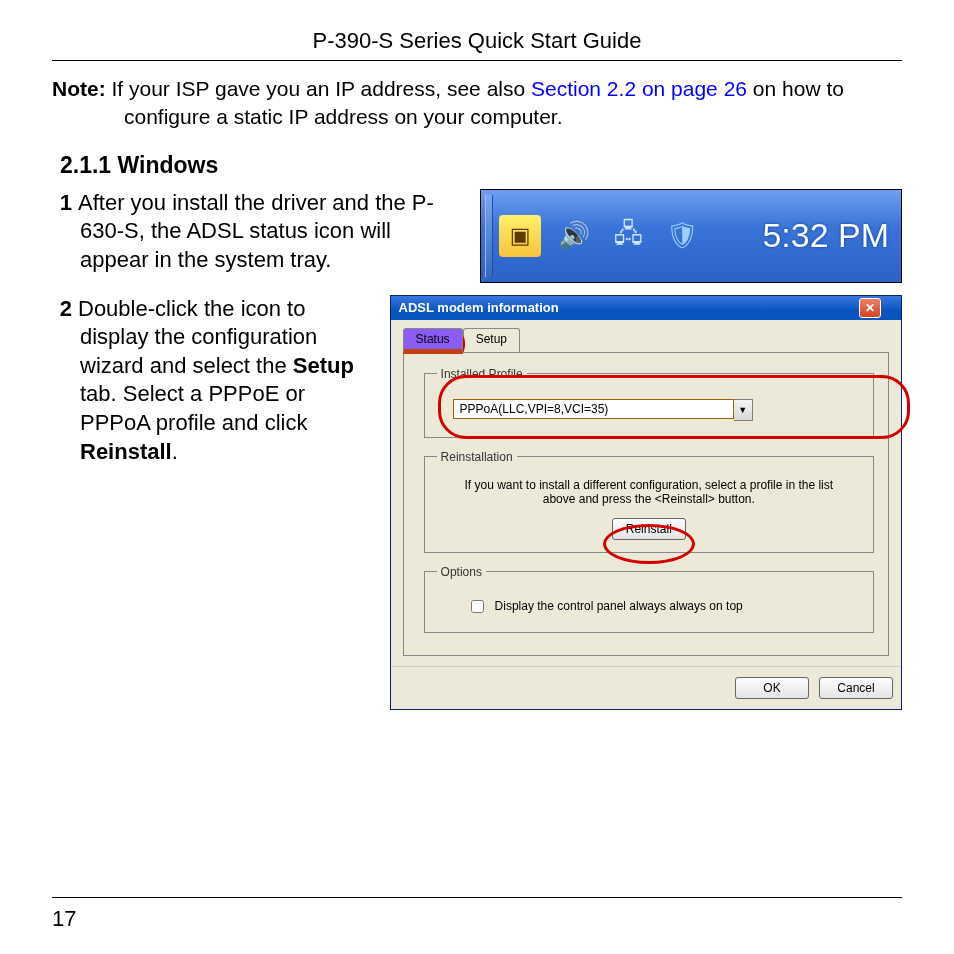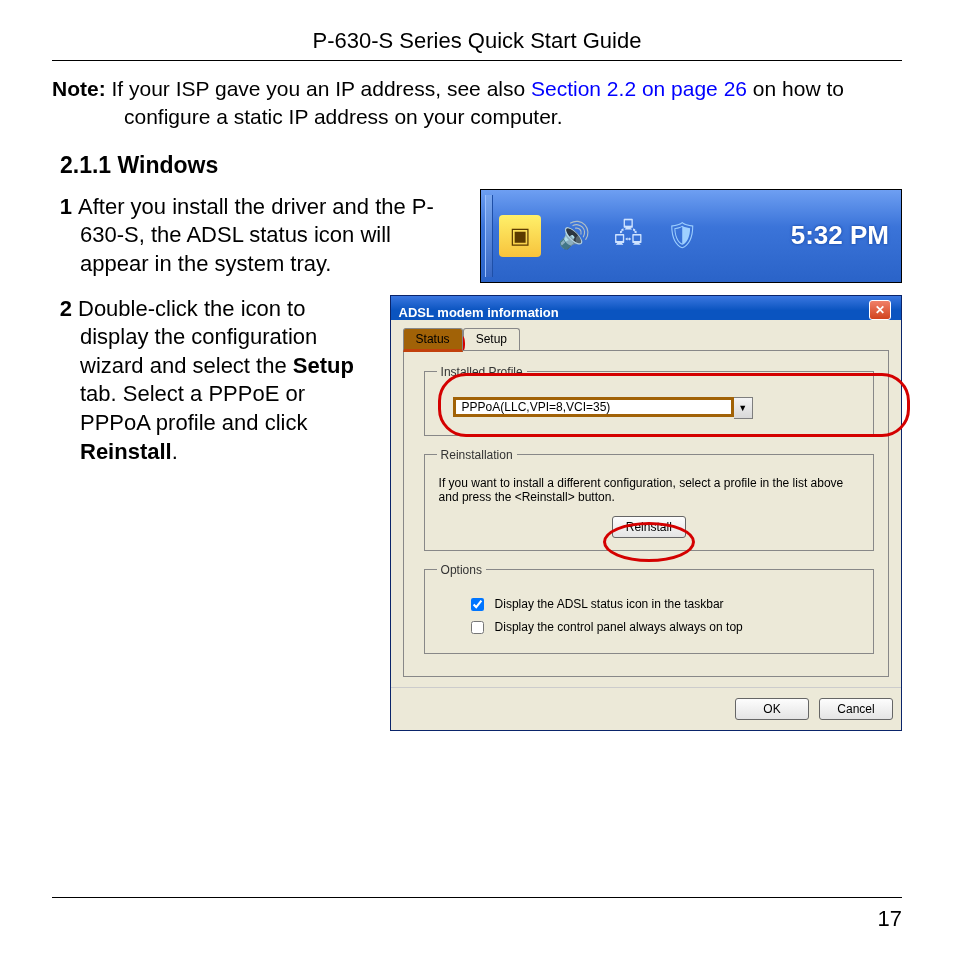--- a/index.html
+++ b/index.html
@@ -2,66 +2,66 @@
 <html><head>
 <meta charset="utf-8">
 <style>
   html,body{margin:0;padding:0;background:#fff;font-family:Arial,Helvetica,sans-serif;color:#000}
   .page{width:954px;height:954px;box-sizing:border-box;padding:28px 52px 20px 52px;position:relative}
   .header-title{text-align:center;font-size:22px;padding-bottom:6px;border-bottom:1px solid #000;margin-bottom:14px}
   .note-block{font-size:21px;line-height:1.35;margin:0 0 20px 0;padding-left:72px;text-indent:-72px}
   .note-label{font-weight:bold}
   .xref{color:#0000ff}
   .sec-heading{font-size:23px;font-weight:bold;margin:0 0 10px 8px}
-  .row1{display:flex;align-items:center;gap:36px}
+  .row1{display:flex;align-items:flex-start;gap:36px}
   .row2{display:flex;align-items:flex-start;gap:14px;margin-top:12px}
   .step{font-size:22px;line-height:1.3}
   .step-num{font-weight:bold;display:inline-block;width:20px;text-align:right;margin-right:6px}
   .step1-text{width:380px;padding-left:28px;text-indent:-28px}
   .step2-text{width:300px;padding-left:28px;text-indent:-28px}
 
   
   .tray{width:438px;height:92px;border:1px solid #000;background:linear-gradient(#6e9ff2,#3b74d9 40%,#2a63c8);position:relative;overflow:hidden;display:flex;align-items:center}
   .tray .sep{width:6px;height:82px;margin-left:4px;background:linear-gradient(#7aa7ef,#3767c4);border-left:1px solid #9cc0ff;border-right:1px solid #1e4fa8}
   .tray .icon{width:42px;height:42px;margin:0 6px;display:flex;align-items:center;justify-content:center;font-size:26px;border-radius:4px}
   .tray .adsl{background:linear-gradient(#fff06a,#f7c33c);color:#5b3a00;font-size:22px}
-  .tray .clock{color:#fff;font-size:26px;font-weight:bold;margin-left:auto;margin-right:12px;text-shadow:0 0 3px #0a3a9a}
+  .tray .clock{color:#fff;font-size:34px;font-weight:normal;margin-left:auto;margin-right:12px;text-shadow:0 0 3px #0a3a9a}
 
   
   .dialog{width:518px;border:1px solid #0a246a;background:#ece9d8;font-family:Tahoma,Arial,sans-serif;font-size:12px;color:#000}
-  .titlebar{height:24px;background:linear-gradient(#3b77e0,#0a54c0 60%,#0a54c0);color:#fff;font-weight:bold;display:flex;align-items:flex-end;padding:0 10px 0 8px;font-size:13px;position:relative}
+  .titlebar{height:24px;background:linear-gradient(#3b77e0,#0a54c0 60%,#0a54c0);color:#fff;font-weight:bold;display:flex;align-items:center;padding:0 20px 0 8px;font-size:13px;position:relative}
   .closebtn{width:20px;height:18px;margin-left:auto;background:linear-gradient(#f08068,#d1431f);border:1px solid #fff;border-radius:3px;display:flex;align-items:center;justify-content:center;color:#fff;font-weight:bold;font-size:12px;cursor:pointer}
   .dlg-body{padding:8px 12px 10px 12px;position:relative}
   .tabs{display:flex;gap:0;margin-bottom:-1px}
   .tab{padding:3px 12px 3px 12px;border:1px solid #888;border-bottom:none;background:#ece9d8;border-radius:3px 3px 0 0;font-size:12px;cursor:pointer}
-  .tab.active{background:#a16207;position:relative;z-index:2;border-bottom:3px solid #c2410c;margin-bottom:-1px}
+  .tab.active{background:#8b5cf6;position:relative;z-index:2;border-bottom:5px solid #c2410c;margin-bottom:-1px}
   .tab-highlight{position:absolute;border:3px solid #d40000;border-radius:14px;width:50px;height:24px;left:6px;top:1px;pointer-events:none}
   .tabpanel{border:1px solid #888;background:#ece9d8;padding:14px 14px 10px 20px;position:relative}
   fieldset{border:1px solid #888;margin:0 0 12px 0;padding:14px 12px 12px 12px}
   legend{font-size:12px;color:#333;padding:0 4px}
   .combo{display:flex;width:300px;margin:4px 0 4px 16px}
-  .combo input{flex:1;height:20px;border:3px solid #a16207;background:#fff;font-size:12px;padding:0 6px;box-sizing:border-box}
+  .combo input{flex:1;height:20px;border:1px solid #a16207;background:#fff;font-size:12px;padding:0 6px;box-sizing:border-box}
   .combo .drop{width:18px;height:20px;border:1px solid #7e7e7e;border-left:none;background:linear-gradient(#f4f4f4,#d8d8d8);display:flex;align-items:center;justify-content:center;font-size:9px;cursor:pointer}
   .profile-highlight{position:absolute;border:3px solid #d40000;border-radius:28px;width:466px;height:58px;left:14px;top:8px;pointer-events:none}
   .reinstall-row{text-align:center;margin-top:12px;position:relative}
-  .reinstall-text{font-size:12px;margin:0 2px}
+  .reinstall-text{font-size:12px;text-align:center;margin:0 22px}
   .winbtn{min-width:74px;height:22px;border:1px solid #666;background:linear-gradient(#fdfdfd,#e4e4e4);border-radius:3px;font-size:12px;cursor:pointer;padding:0 12px}
   .reinstall-highlight{position:absolute;border:3px solid #d40000;border-radius:50%;width:86px;height:34px;left:50%;top:6px;transform:translateX(-50%);pointer-events:none}
   .opt-row{display:flex;align-items:center;gap:8px;margin:4px 0 4px 30px;font-size:12px}
   .opt-row input{width:13px;height:13px}
   .dlg-footer{border-top:1px solid #ccc;padding:10px 8px;display:flex;justify-content:flex-end;gap:10px}
 
-  .page-footer{position:absolute;left:52px;right:52px;bottom:22px;border-top:1px solid #000;text-align:right;padding-top:8px;font-size:22px}
+  .page-footer{position:absolute;left:52px;right:52px;bottom:22px;border-top:1px solid #000;text-align:left;padding-top:8px;font-size:22px}
 </style>
 </head>
 <body>
 
 <div class="page">
 
-  <div class="header-title">P-630-S Series Quick Start Guide</div>
+  <div class="header-title">P-390-S Series Quick Start Guide</div>
 
   <p class="note-block">
     <span class="note-label">Note:</span><span> If your ISP gave you an IP address, see also </span><span class="xref">Section 2.2 on page 26</span><span> on how to configure a static IP address on your computer.</span>
   </p>
 
   <div class="sec-heading">
     <span>2.1.1</span>
     <span>Windows</span>
   </div>
 
@@ -118,24 +118,20 @@
             <p class="reinstall-text">If you want to install a different configuration, select a profile in the list above and press the &lt;Reinstall&gt; button.</p>
             <div class="reinstall-row">
               <button class="winbtn">Reinstall</button>
               <div class="reinstall-highlight"></div>
             </div>
           </fieldset>
 
           <fieldset>
             <legend>Options</legend>
             <label class="opt-row">
-              <input type="checkbox" checked="" style="">
-              <span>Display the ADSL status icon in the taskbar</span>
-            </label>
-            <label class="opt-row">
               <input type="checkbox" style="">
               <span>Display the control panel always always on top</span>
             </label>
           </fieldset>
         </div>
       </div>
       <div class="dlg-footer">
         <button class="winbtn">OK</button>
         <button class="winbtn">Cancel</button>
       </div>

